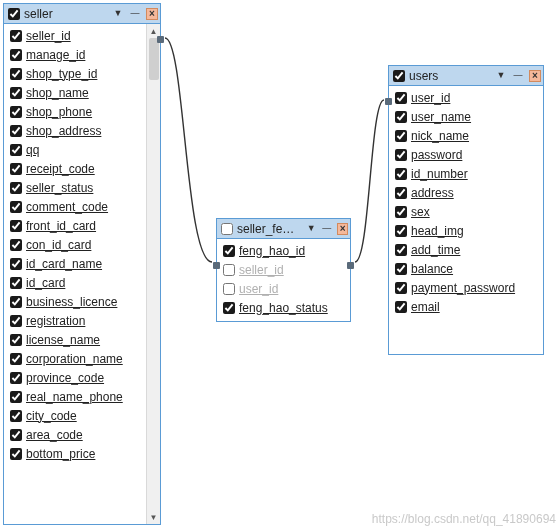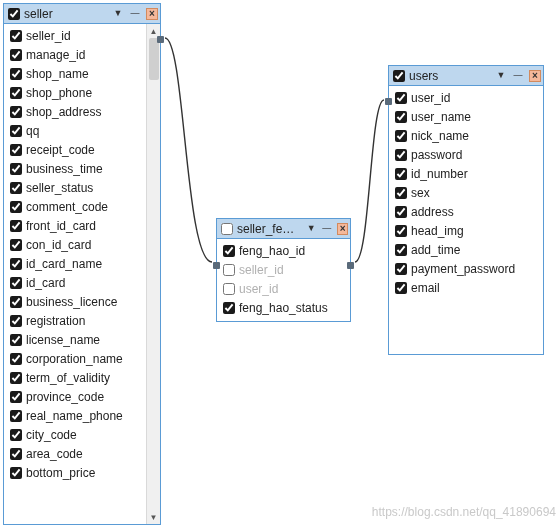--- a/index.html
+++ b/index.html
@@ -117,31 +117,31 @@
     height: 19px;
     gap: 4px;
     padding: 0 4px;
     white-space: nowrap;
   }
   .row input[type="checkbox"] {
     width: 12px; height: 12px;
     accent-color: #1a1a1a;
     flex: none;
   }
-  .row .col-name { color: #222; }
+  .row .col-name { color: #222; text-decoration: underline; }
   .row.muted .col-name { color: #b0b0b0; }
   .port {
     position: absolute;
     width: 7px; height: 7px;
     background: #5a6a7a;
     border-radius: 1px;
   }
   .watermark {
     position: absolute;
-    right: 4px; bottom: 9px;
+    right: 4px; bottom: 2px;
     color: #c9c9c9;
     font-size: 12px;
     pointer-events: none;
   }
 </style>
 </head>
 <body>
 
 <svg class="connectors">
   <g id="link-lines" fill="none" stroke="#333" stroke-width="1.4">
@@ -164,44 +164,44 @@
           <div class="row">
             <input type="checkbox" checked="" style="">
             <span class="col-name">seller_id</span>
           </div>
           <div class="row">
             <input type="checkbox" checked="" style="">
             <span class="col-name">manage_id</span>
           </div>
           <div class="row">
             <input type="checkbox" checked="" style="">
+            <span class="col-name">shop_type_id</span>
+          </div>
+          <div class="row">
+            <input type="checkbox" checked="" style="">
             <span class="col-name">shop_name</span>
           </div>
           <div class="row">
             <input type="checkbox" checked="" style="">
             <span class="col-name">shop_phone</span>
           </div>
           <div class="row">
             <input type="checkbox" checked="" style="">
             <span class="col-name">shop_address</span>
           </div>
           <div class="row">
             <input type="checkbox" checked="" style="">
             <span class="col-name">qq</span>
           </div>
           <div class="row">
             <input type="checkbox" checked="" style="">
             <span class="col-name">receipt_code</span>
           </div>
           <div class="row">
             <input type="checkbox" checked="" style="">
-            <span class="col-name">business_time</span>
-          </div>
-          <div class="row">
-            <input type="checkbox" checked="" style="">
             <span class="col-name">seller_status</span>
           </div>
           <div class="row">
             <input type="checkbox" checked="" style="">
             <span class="col-name">comment_code</span>
           </div>
           <div class="row">
             <input type="checkbox" checked="" style="">
             <span class="col-name">front_id_card</span>
           </div>
@@ -225,24 +225,20 @@
             <input type="checkbox" checked="" style="">
             <span class="col-name">registration</span>
           </div>
           <div class="row">
             <input type="checkbox" checked="" style="">
             <span class="col-name">license_name</span>
           </div>
           <div class="row">
             <input type="checkbox" checked="" style="">
             <span class="col-name">corporation_name</span>
-          </div>
-          <div class="row">
-            <input type="checkbox" checked="" style="">
-            <span class="col-name">term_of_validity</span>
           </div>
           <div class="row">
             <input type="checkbox" checked="" style="">
             <span class="col-name">province_code</span>
           </div>
           <div class="row">
             <input type="checkbox" checked="" style="">
             <span class="col-name">real_name_phone</span>
           </div>
           <div class="row">
@@ -324,33 +320,37 @@
           <div class="row">
             <input type="checkbox" checked="" style="">
             <span class="col-name">password</span>
           </div>
           <div class="row">
             <input type="checkbox" checked="" style="">
             <span class="col-name">id_number</span>
           </div>
           <div class="row">
             <input type="checkbox" checked="" style="">
+            <span class="col-name">address</span>
+          </div>
+          <div class="row">
+            <input type="checkbox" checked="" style="">
             <span class="col-name">sex</span>
           </div>
           <div class="row">
             <input type="checkbox" checked="" style="">
-            <span class="col-name">address</span>
-          </div>
-          <div class="row">
-            <input type="checkbox" checked="" style="">
             <span class="col-name">head_img</span>
           </div>
           <div class="row">
             <input type="checkbox" checked="" style="">
             <span class="col-name">add_time</span>
+          </div>
+          <div class="row">
+            <input type="checkbox" checked="" style="">
+            <span class="col-name">balance</span>
           </div>
           <div class="row">
             <input type="checkbox" checked="" style="">
             <span class="col-name">payment_password</span>
           </div>
           <div class="row">
             <input type="checkbox" checked="" style="">
             <span class="col-name">email</span>
           </div>
         </div>

